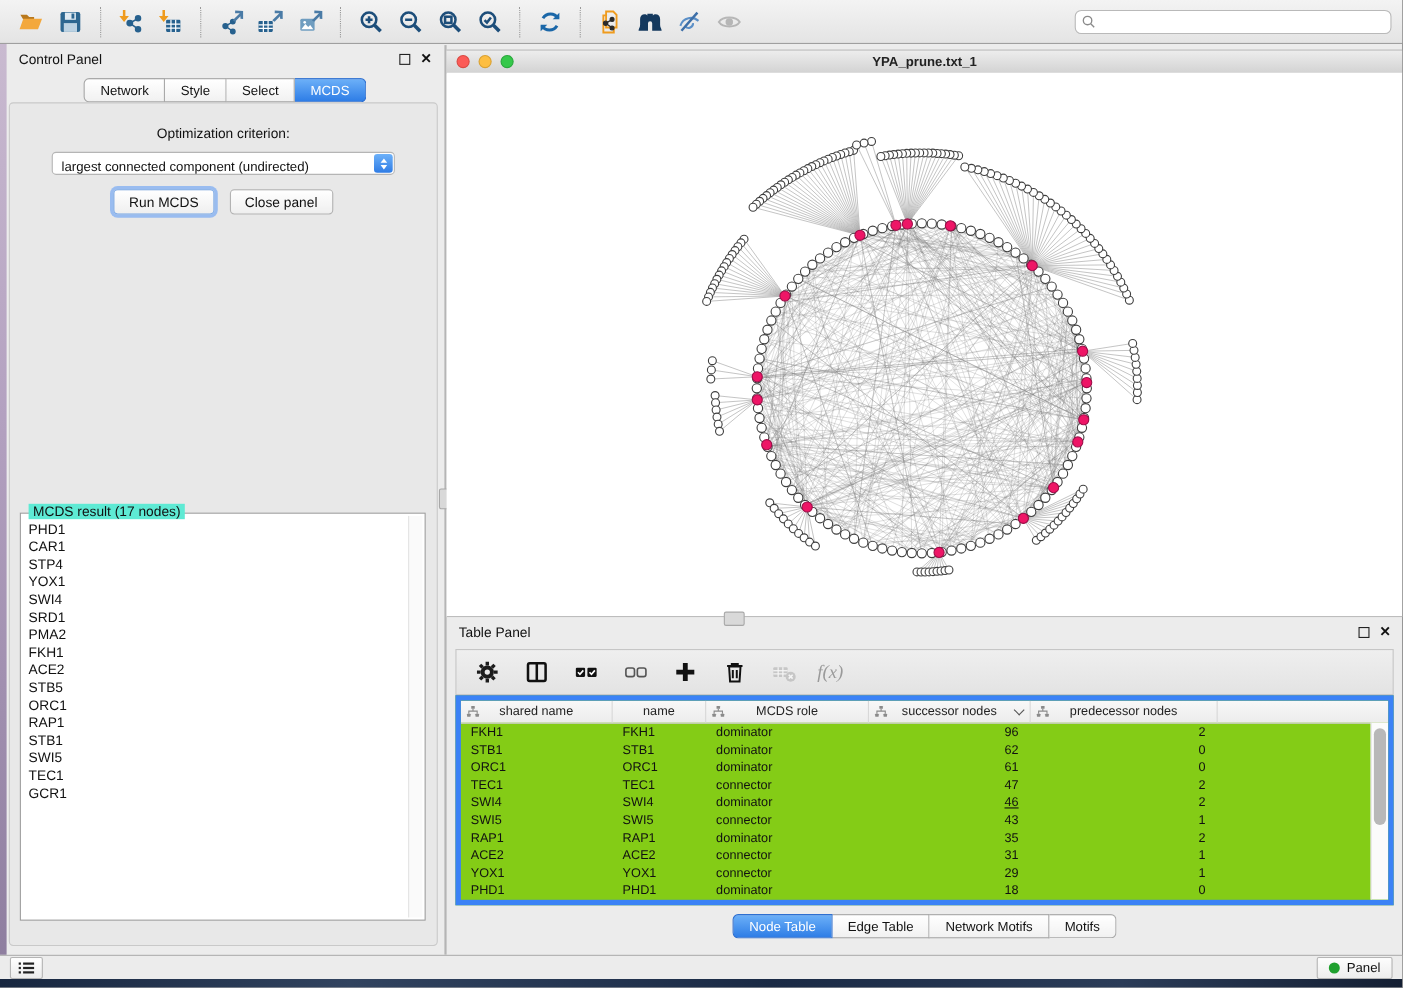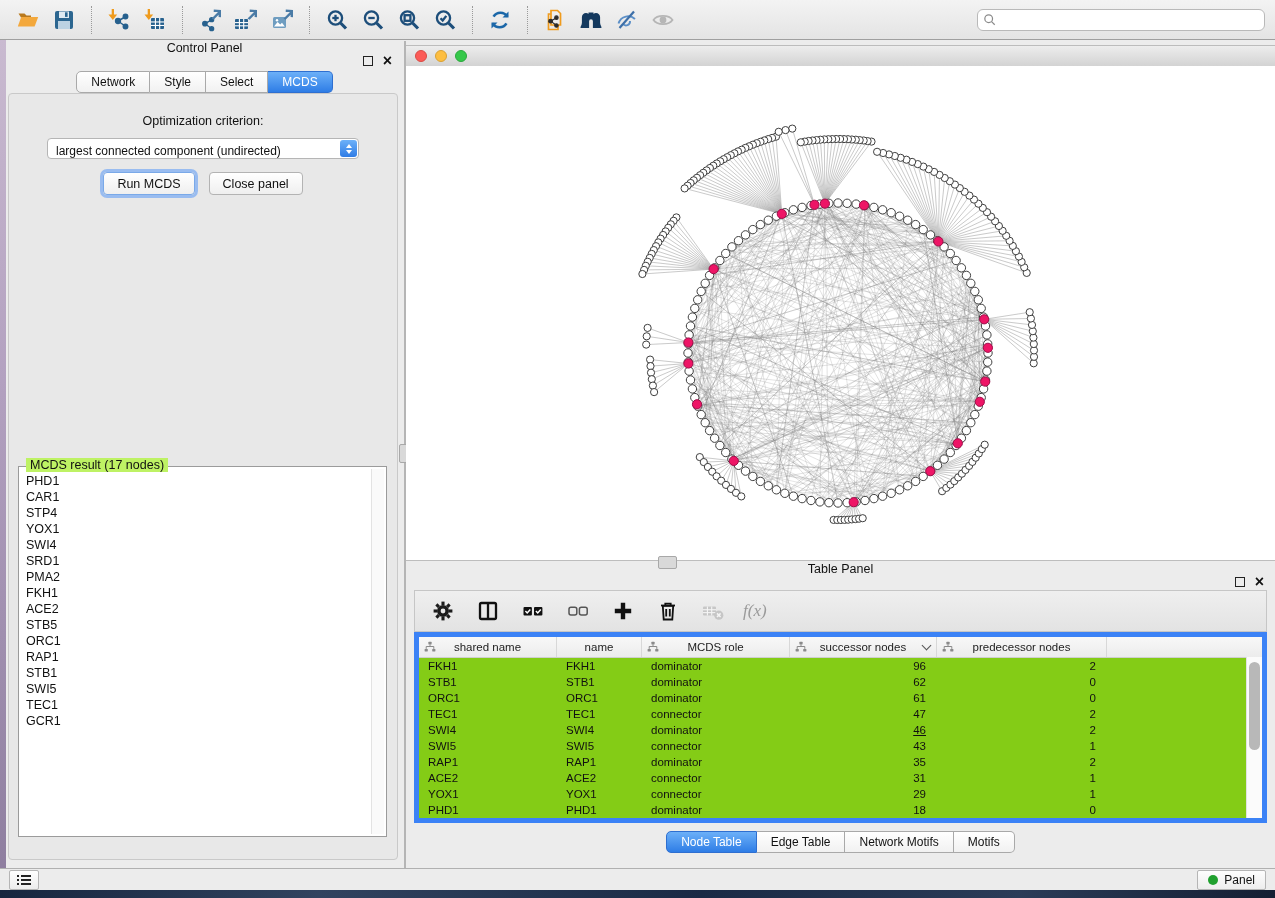--- a/index.html
+++ b/index.html
@@ -19,21 +19,21 @@
   .toolbar-search input{border:none;outline:none;flex:1;font-size:12px;background:transparent;
                         font-family:"Liberation Sans",sans-serif;}
 
   
   .wp-left{position:absolute;left:0;top:40px;width:6px;height:850px;
            background:linear-gradient(180deg,#c9bad0,#b3a1c0 40%,#8d7d9e);}
   .wp-bottom{position:absolute;left:0;top:890px;width:1275px;height:8px;
              background:linear-gradient(90deg,#17263f,#31435f 25%,#1a2a45 55%,#2b3c58 80%,#141f33);}
 
   
-  .panel-titlebar{height:26px;display:flex;align-items:center;padding:0 11px;font-size:12.5px;flex-direction:column;}
+  .panel-titlebar{height:26px;display:flex;align-items:center;padding:0 11px;font-size:12.5px;}
   .panel-controls{margin-left:auto;display:flex;gap:10px;align-items:center;}
   .float-icon{width:8px;height:8px;border:1.5px solid #222;display:inline-block;}
   .close-icon{font-weight:bold;font-size:16px;line-height:12px;color:#111;}
 
   .tab{height:20px;padding:0 14px;font-size:12px;display:flex;align-items:center;
        background:linear-gradient(#ffffff,#f1f1f1);border:1px solid #a9a9a9;border-left:none;color:#111;}
   .tab:first-child{border-left:1px solid #a9a9a9;border-radius:5px 0 0 5px;}
   .tab:last-child{border-radius:0 5px 5px 0;}
   .tab.active{background:linear-gradient(#6cb0f8,#2e7de6);color:#fff;border-color:#2e6fd0;}
 
@@ -53,21 +53,21 @@
           border-bottom:4.5px solid #fff;}
   .tri-down{width:0;height:0;border-left:3.5px solid transparent;border-right:3.5px solid transparent;
             border-top:4.5px solid #fff;}
   .btn-row{display:flex;justify-content:center;gap:14px;margin-top:13px;}
   .btn{height:21px;padding:0 13px;font-size:12.5px;background:linear-gradient(#fff,#efefef);
        border:1px solid #b3b3b3;border-radius:4px;display:flex;align-items:center;}
   .btn.focused{box-shadow:0 0 0 3px rgba(110,165,245,.65);border-color:#7aa9e8;}
 
   .result-group{position:absolute;left:9px;right:10px;top:372px;bottom:22px;
                 border:1px solid #9b9b9b;background:#fff;}
-  .result-legend{position:absolute;top:-9px;left:7px;background:#bef264;padding:0 4px;font-size:12.5px;}
+  .result-legend{position:absolute;top:-9px;left:7px;background:#5eead4;padding:0 4px;font-size:12.5px;}
   .result-list{position:absolute;top:2px;bottom:2px;left:2px;right:16px;overflow:hidden;
                font-size:12.5px;line-height:16px;padding:4px 0 0 5px;}
   .result-scroll{position:absolute;top:2px;bottom:2px;right:2px;width:12px;background:#fafafa;
                  border-left:1px solid #e3e3e3;}
 
   
   .v-split{position:absolute;left:404px;top:41px;width:2px;height:827px;background:#b5b5b5;}
   .v-handle{position:absolute;left:399px;top:444px;width:11px;height:17px;background:#d9d9d9;
             border:1px solid #a8a8a8;border-radius:2px;}
   .h-handle{position:absolute;left:658px;top:556px;width:17px;height:11px;background:#d9d9d9;
@@ -368,20 +368,21 @@
 
   <div class="v-split"></div>
   <div class="v-handle"></div>
 
   <div class="net-title">
     <span class="lights">
       <span class="light red"></span>
       <span class="light yellow"></span>
       <span class="light green"></span>
     </span>
+    <span class="net-title-text">YPA_prune.txt_1</span>
   </div>
   <div class="net-canvas">
     <svg id="net-svg" width="869" height="494" viewBox="0 0 869 494">
         <line x1="299.2" y1="356.7" x2="509.6" y2="415.4" stroke="#777777" stroke-width="0.6" opacity="0.32"></line>
         <line x1="459.0" y1="434.5" x2="413.9" y2="138.1" stroke="#777777" stroke-width="0.6" opacity="0.32"></line>
         <line x1="581.7" y1="277.9" x2="405.0" y2="434.5" stroke="#777777" stroke-width="0.6" opacity="0.32"></line>
         <line x1="354.4" y1="158.6" x2="509.6" y2="158.6" stroke="#777777" stroke-width="0.6" opacity="0.32"></line>
         <line x1="524.5" y1="168.9" x2="370.4" y2="150.2" stroke="#777777" stroke-width="0.6" opacity="0.32"></line>
         <line x1="319.7" y1="386.5" x2="283.1" y2="305.1" stroke="#777777" stroke-width="0.6" opacity="0.32"></line>
         <line x1="575.2" y1="242.4" x2="413.9" y2="435.9" stroke="#777777" stroke-width="0.6" opacity="0.32"></line>

